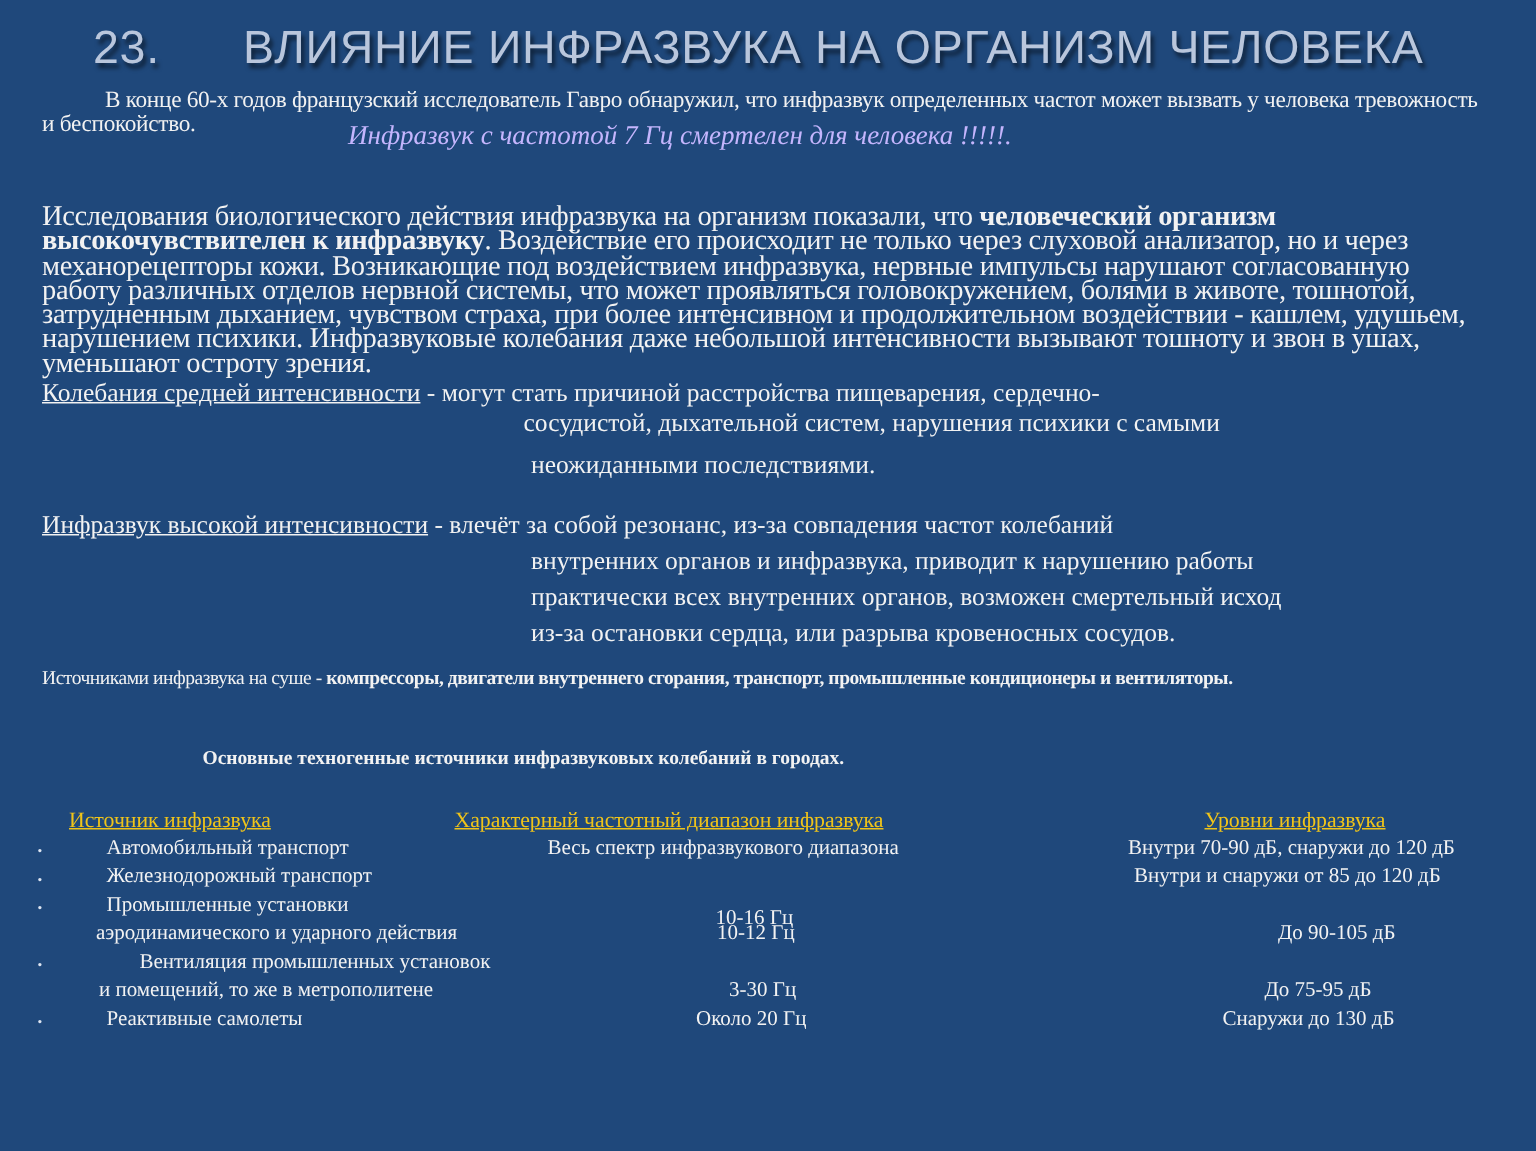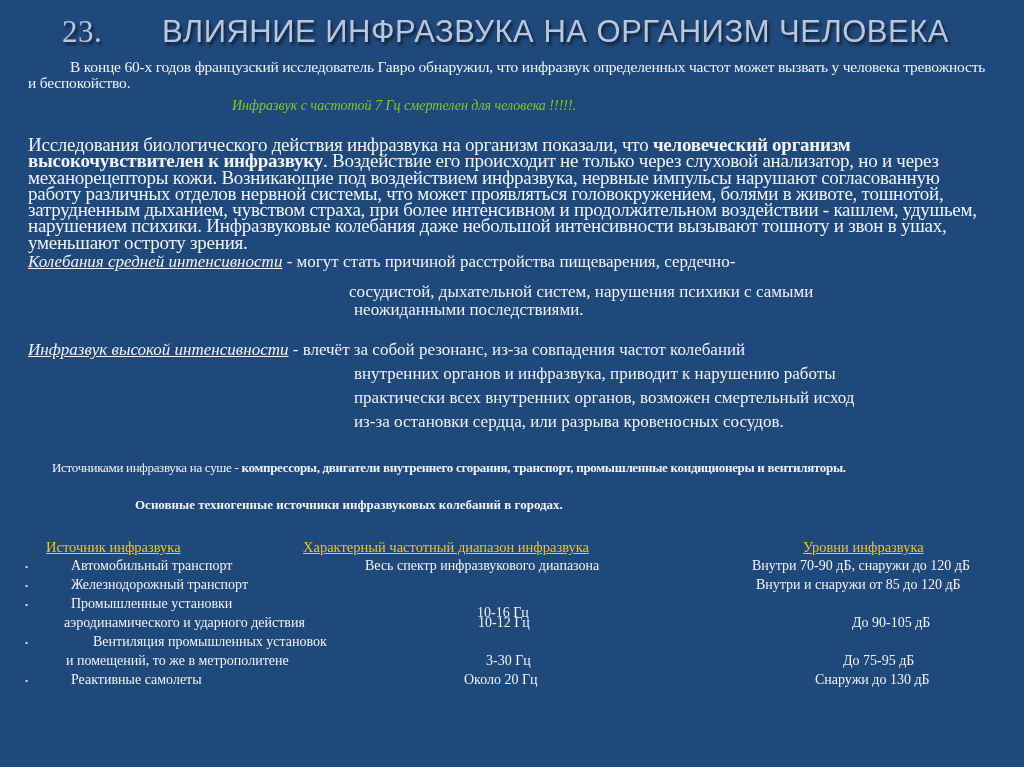--- a/index.html
+++ b/index.html
@@ -20,71 +20,69 @@
   
   .title {
     top: 14px;
     left: 62px;
     font-family: "Liberation Sans", sans-serif;
     font-size: 31px;
     color: #b9c6dc;
     text-shadow: 2px 3px 3px rgba(0,0,0,0.55);
     letter-spacing: 0.5px;
   }
-  .title .num { display: inline-block; width: 100px; font-family: Liberation Serif, serif; }
+  .title .num { display: inline-block; width: 100px; }
 
   
   .intro {
     top: 59px;
     left: 28px;
     width: 960px;
     font-size: 15.5px;
     line-height: 16px;
     white-space: normal;
     text-indent: 42px;
     letter-spacing: -0.2px;
   }
   .yellow-line {
-    top: 98px;
+    top: 80px;
     left: 232px;
-    font-size: 14px;
+    font-size: 18px;
     font-style: italic;
-    color: #84cc16;
+    color: #c4b5fd;
   }
 
   
   .research {
     top: 137px;
     left: 28px;
     width: 960px;
     white-space: normal;
     font-size: 19px;
     line-height: 16.3px;
     letter-spacing: -0.25px;
   }
   .research b { font-weight: bold; }
 
   
   .intens {
     font-size: 17px;
     line-height: 24px;
   }
   .intens .label {
-    font-style: italic;
     text-decoration: underline;
   }
   .cont { font-size: 17px; line-height: 24px; }
 
   
   .sources {
-    top: 460px;
+    top: 444px;
     left: 28px;
     font-size: 13px;
     letter-spacing: -0.3px;
-    margin-left: 24px;
   }
   .sources b { font-weight: bold; }
 
   .subheading {
     top: 497px;
     left: 135px;
     font-size: 13px;
     font-weight: bold;
   }
 
@@ -111,21 +109,21 @@
 </div>
 
 <div class="abs intro">В конце 60-х годов французский исследователь Гавро обнаружил, что инфразвук определенных частот может вызвать у человека тревожность и беспокойство.</div>
 <div class="abs yellow-line">Инфразвук с частотой 7 Гц смертелен для человека !!!!!.</div>
 
 <div class="abs research"><span>Исследования биологического действия инфразвука на организм показали, что </span><b>человеческий организм высокочувствителен к инфразвуку</b><span>. Воздействие его происходит не только через слуховой анализатор, но и через механорецепторы кожи. Возникающие под воздействием инфразвука, нервные импульсы нарушают согласованную работу различных отделов нервной системы, что может проявляться головокружением, болями в животе, тошнотой, затрудненным дыханием, чувством страха, при более интенсивном и продолжительном воздействии - кашлем, удушьем, нарушением психики. Инфразвуковые колебания даже небольшой интенсивности вызывают тошноту и звон в ушах, уменьшают остроту зрения.</span></div>
 
 <div class="abs intens" style="top:250px;left:28px;">
   <span class="label">Колебания средней интенсивности</span><span> - могут стать причиной расстройства пищеварения, сердечно-</span>
 </div>
-<div class="abs cont" style="top:280px;left:349px;text-align:center;">сосудистой, дыхательной систем,   нарушения психики с самыми</div>
+<div class="abs cont" style="top:270px;left:349px;text-align:center;">сосудистой, дыхательной систем,   нарушения психики с самыми</div>
 <div class="abs cont" style="top:298px;left:354px;">неожиданными последствиями.</div>
 
 <div class="abs intens" style="top:338px;left:28px;">
   <span class="label">Инфразвук высокой интенсивности</span><span> - влечёт за собой резонанс, из-за совпадения частот колебаний</span>
 </div>
 <div class="abs cont" style="top:362px;left:354px;">внутренних органов и инфразвука,  приводит к нарушению работы</div>
 <div class="abs cont" style="top:386px;left:354px;">практически всех внутренних органов,  возможен смертельный исход</div>
 <div class="abs cont" style="top:410px;left:354px;">из-за остановки сердца, или разрыва кровеносных сосудов.</div>
 
 <div class="abs sources">

